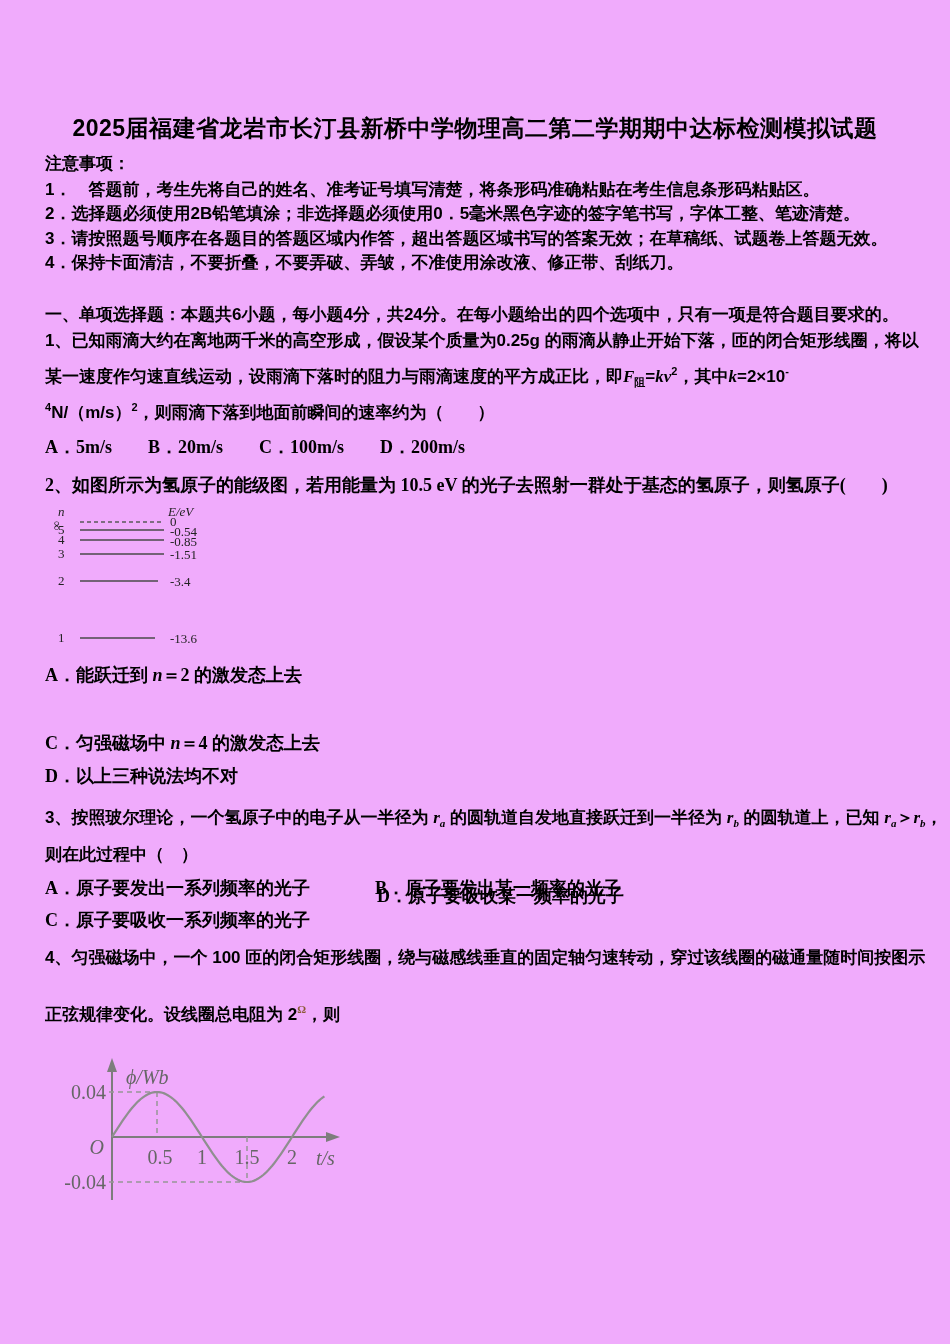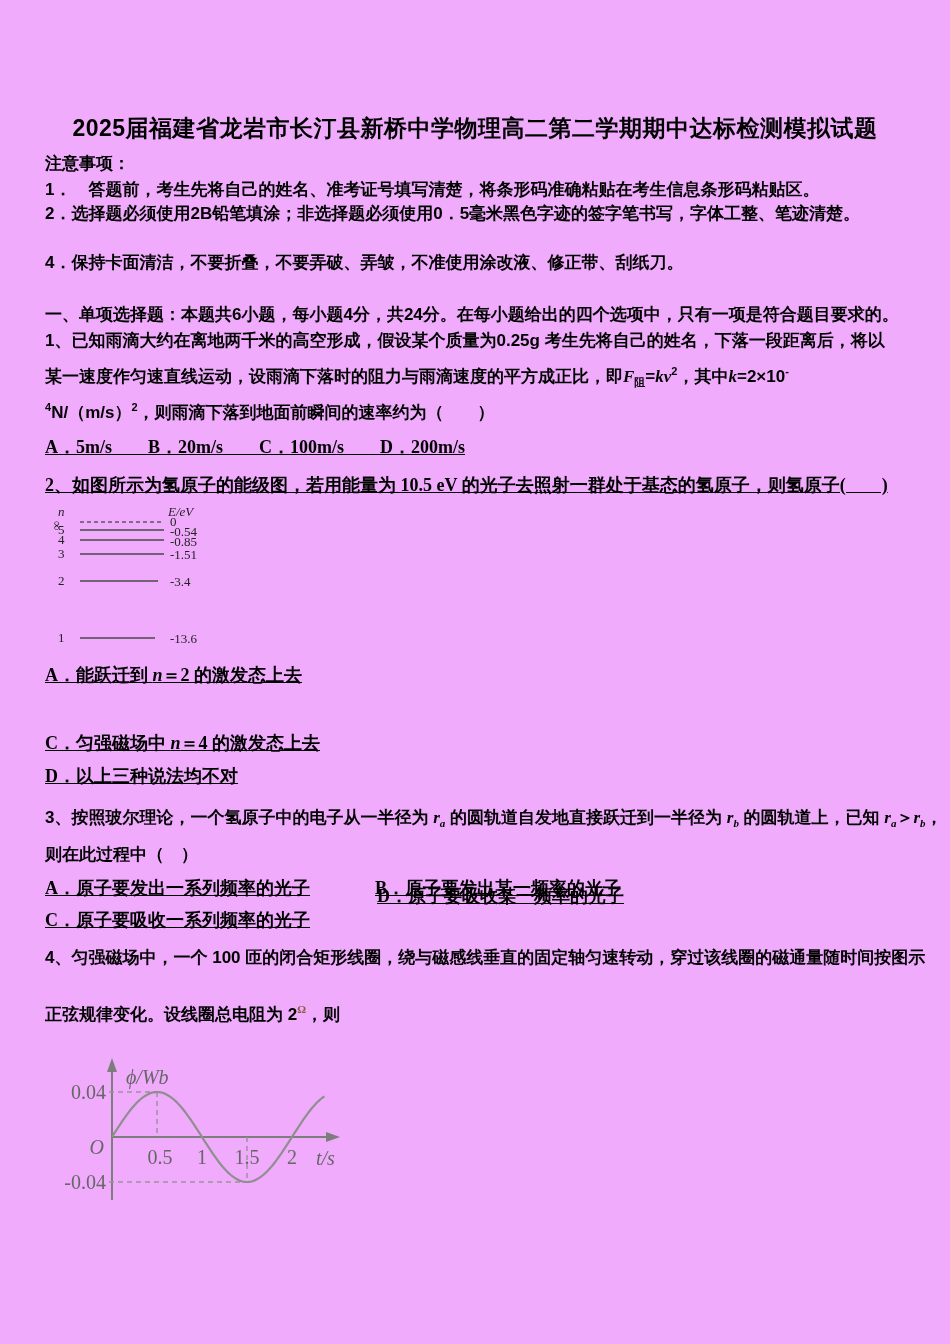--- a/index.html
+++ b/index.html
@@ -1,21 +1,21 @@
 <!DOCTYPE html>
 <html><head>
 <meta charset="utf-8">
 <style>
   html,body{margin:0;padding:0;background:#fff;}
   .page{position:relative;width:950px;height:1344px;background:#f0abfc;overflow:hidden;
         font-family:"Liberation Sans","DejaVu Sans",sans-serif;color:#000;}
   .title{position:absolute;top:113px;left:0;width:100%;text-align:center;
          font-size:23px;font-weight:700;letter-spacing:.5px;}
   .line{position:absolute;left:45px;font-size:17px;font-weight:600;white-space:nowrap;text-align:center;}
-  .serifb{font-family:"Liberation Serif","DejaVu Serif",serif;font-weight:700;font-size:18px;text-decoration:underline;}
+  .serifb{font-family:"Liberation Serif","DejaVu Serif",serif;font-weight:700;font-size:18px;}
   .rt-b{font-weight:700;}
   .rt-i{font-style:italic;}
   .rt-serif{font-family:"Liberation Serif","DejaVu Serif",serif;}
   .rt-sup{vertical-align:super;font-size:11px;line-height:0;}
   .rt-sub{vertical-align:sub;font-size:11px;line-height:0;}
   .rt-om{color:#8a5a36;}
   svg text{font-family:"Liberation Serif","DejaVu Serif",serif;}
   .lvl{stroke:#4a4a4a;stroke-width:1.5;}
   .lvl-dash{stroke:#5a5a5a;stroke-width:1.5;stroke-dasharray:4,3;fill:none;}
   .ax{stroke:#7d7d7d;stroke-width:2;}
@@ -28,25 +28,26 @@
 </head>
 <body>
 
 <div class="page">
 
   <div class="title">2025届福建省龙岩市长汀县新桥中学物理高二第二学期期中达标检测模拟试题</div>
 
   <div class="line" style="top:152px">注意事项：</div>
   <div class="line" style="top:178px">1．　答题前，考生先将自己的姓名、准考证号填写清楚，将条形码准确粘贴在考生信息条形码粘贴区。</div>
   <div class="line" style="top:202px">2．选择题必须使用2B铅笔填涂；非选择题必须使用0．5毫米黑色字迹的签字笔书写，字体工整、笔迹清楚。</div>
+  <div class="line" style="top:227px">3．请按照题号顺序在各题目的答题区域内作答，超出答题区域书写的答案无效；在草稿纸、试题卷上答题无效。</div>
   <div class="line" style="top:251px">4．保持卡面清洁，不要折叠，不要弄破、弄皱，不准使用涂改液、修正带、刮纸刀。</div>
 
   <div class="line" style="top:303px">一、单项选择题：本题共6小题，每小题4分，共24分。在每小题给出的四个选项中，只有一项是符合题目要求的。</div>
 
-  <div class="line" style="top:329px"><span>1、已知雨滴大约在离地两千米的高空形成，假设某个质量为</span><span class="rt-b">0.25g</span><span> 考生先将自己的姓名，下落一段距离后，将以</span></div>
+  <div class="line" style="top:329px"><span>1、已知雨滴大约在离地两千米的高空形成，假设某个质量为</span><span class="rt-b">0.25g</span><span> 的雨滴从静止开始下落，匝的闭合矩形线圈，将以</span></div>
   <div class="line" style="top:365px"><span>某一速度作匀速直线运动，设雨滴下落时的阻力与雨滴速度的平方成正比，即</span><span class="rt-b rt-i rt-serif">F</span><span class="rt-sub rt-b">阻</span><span class="rt-b">=</span><span class="rt-b rt-i rt-serif">kv</span><span class="rt-sup rt-b">2</span><span>，其中</span><span class="rt-b rt-i rt-serif">k</span><span class="rt-b">=2×10</span><span class="rt-sup rt-b">-</span></div>
   <div class="line" style="top:401px"><span class="rt-sup rt-b">4</span><span class="rt-b">N/（m/s）</span><span class="rt-sup rt-b">2</span><span>，则雨滴下落到地面前瞬间的速率约为（　　）</span></div>
   <div class="line serifb" style="top:435px">A．5m/s　　B．20m/s　　C．100m/s　　D．200m/s</div>
 
   <div class="line serifb" style="top:473px">2、如图所示为氢原子的能级图，若用能量为 10.5 eV 的光子去照射一群处于基态的氢原子，则氢原子(　　)</div>
 
   <svg style="position:absolute;left:42px;top:503px" width="225" height="150" viewBox="0 0 225 150">
     <text class="elabel-i" x="16" y="13">n</text>
     <text class="elabel-i" x="126" y="13">E/eV</text>
 

